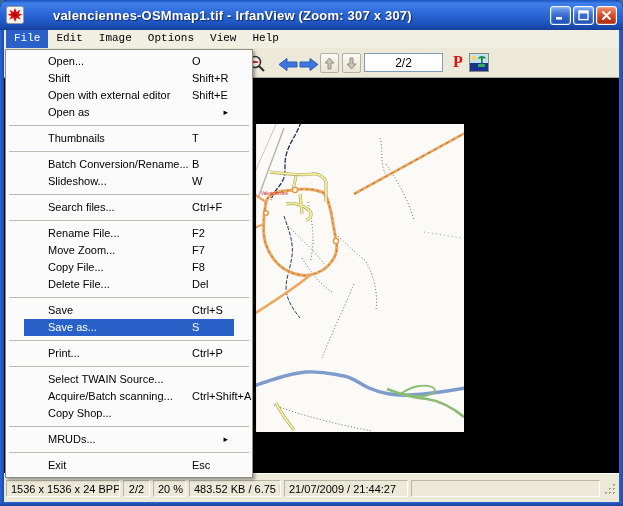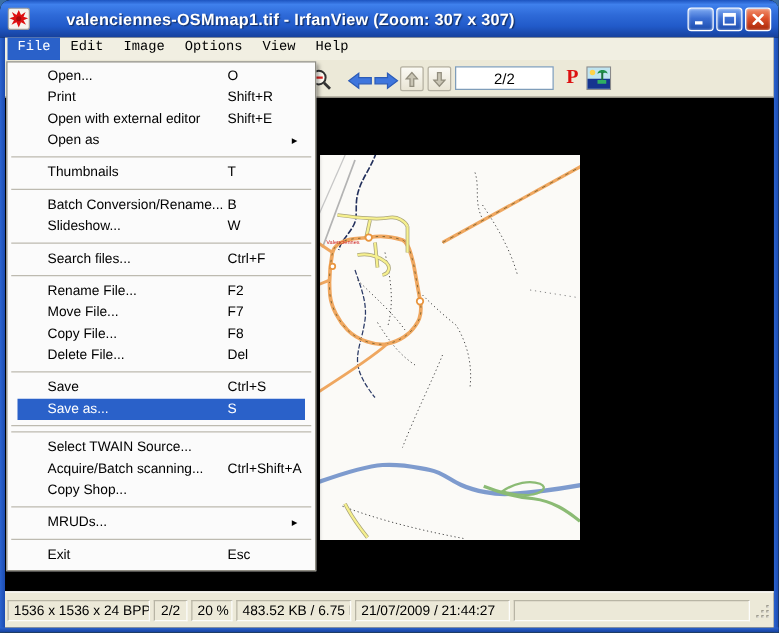--- a/index.html
+++ b/index.html
@@ -61,21 +61,21 @@
   
   .viewport{position:absolute;left:4px;right:4px;top:79px;bottom:25px;background:#000;overflow:hidden;}
   .map-wrap{position:absolute;left:252px;top:45px;width:208px;height:308px;background:#fbfaf7;}
   
   .filemenu{
     position:absolute;left:5px;top:49px;width:248px;
     background:#fbfbfb;border:1px solid #8f8d83;
     box-shadow:2px 2px 3px rgba(0,0,0,.35);
     padding:3px 0;z-index:50;
   }
-  .mi{position:relative;height:17px;line-height:17px;padding-left:24px;margin:0 8px;white-space:nowrap;}
+  .mi{position:relative;height:17px;line-height:17px;padding-left:24px;margin:0 18px;white-space:nowrap;}
   .mi .mi-key{position:absolute;left:168px;top:0;}
   .mi .mi-arrow{position:absolute;right:6px;top:0;font-size:9px;}
   .mi.hl{background:#2a61c9;color:#fff;}
   .mi-sep{height:1px;background:#bdbab0;margin:4px 3px;}
   
   .statusbar{
     position:absolute;left:4px;right:4px;bottom:4px;height:21px;
     background:#ece9d8;border-top:1px solid #fff;
     display:flex;align-items:center;padding:14px 2px;gap:3px;
   }
@@ -230,39 +230,40 @@
         <path d="M131,265 C146,271 160,274 171,275 C186,277 197,284 208,293" stroke="#8bbb74" stroke-width="2.6" fill="none"></path>
         <path d="M146,269 C156,262 168,260 176,263 C183,266 177,271 167,272 C160,272 152,271 146,269 Z" stroke="#8bbb74" stroke-width="1.8" fill="none"></path>
 
         <text x="5" y="71" font-size="4.5" fill="#cc2020" font-family="Liberation Sans, sans-serif">Valenciennes</text>
       </svg>
     </div>
   </div>
 
   <div class="filemenu">
       <div class="mi"><span class="mi-label">Open...</span><span class="mi-key">O</span></div>
-      <div class="mi"><span class="mi-label">Print</span><span class="mi-key">Shift+R</span></div>
+      <div class="mi"><span class="mi-label">Shift</span><span class="mi-key">Shift+R</span></div>
       <div class="mi"><span class="mi-label">Open with external editor</span><span class="mi-key">Shift+E</span></div>
       <div class="mi"><span class="mi-label">Open as</span><span class="mi-arrow">▸</span></div>
       <div class="mi-sep"></div>
       <div class="mi"><span class="mi-label">Thumbnails</span><span class="mi-key">T</span></div>
       <div class="mi-sep"></div>
       <div class="mi"><span class="mi-label">Batch Conversion/Rename...</span><span class="mi-key">B</span></div>
       <div class="mi"><span class="mi-label">Slideshow...</span><span class="mi-key">W</span></div>
       <div class="mi-sep"></div>
       <div class="mi"><span class="mi-label">Search files...</span><span class="mi-key">Ctrl+F</span></div>
       <div class="mi-sep"></div>
       <div class="mi"><span class="mi-label">Rename File...</span><span class="mi-key">F2</span></div>
-      <div class="mi"><span class="mi-label">Move File...</span><span class="mi-key">F7</span></div>
+      <div class="mi"><span class="mi-label">Move Zoom...</span><span class="mi-key">F7</span></div>
       <div class="mi"><span class="mi-label">Copy File...</span><span class="mi-key">F8</span></div>
       <div class="mi"><span class="mi-label">Delete File...</span><span class="mi-key">Del</span></div>
       <div class="mi-sep"></div>
       <div class="mi"><span class="mi-label">Save</span><span class="mi-key">Ctrl+S</span></div>
       <div class="mi hl"><span class="mi-label">Save as...</span><span class="mi-key">S</span></div>
       <div class="mi-sep"></div>
+      <div class="mi"><span class="mi-label">Print...</span><span class="mi-key">Ctrl+P</span></div>
       <div class="mi-sep"></div>
       <div class="mi"><span class="mi-label">Select TWAIN Source...</span></div>
       <div class="mi"><span class="mi-label">Acquire/Batch scanning...</span><span class="mi-key">Ctrl+Shift+A</span></div>
       <div class="mi"><span class="mi-label">Copy Shop...</span></div>
       <div class="mi-sep"></div>
       <div class="mi"><span class="mi-label">MRUDs...</span><span class="mi-arrow">▸</span></div>
       <div class="mi-sep"></div>
       <div class="mi"><span class="mi-label">Exit</span><span class="mi-key">Esc</span></div>
     </div>
 

